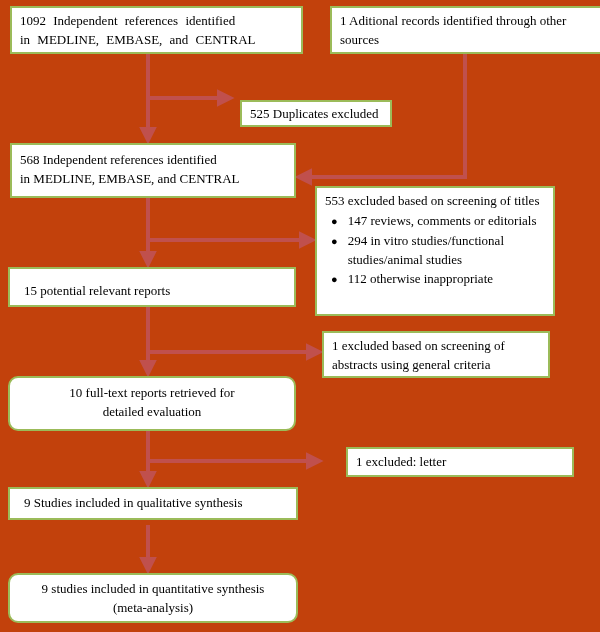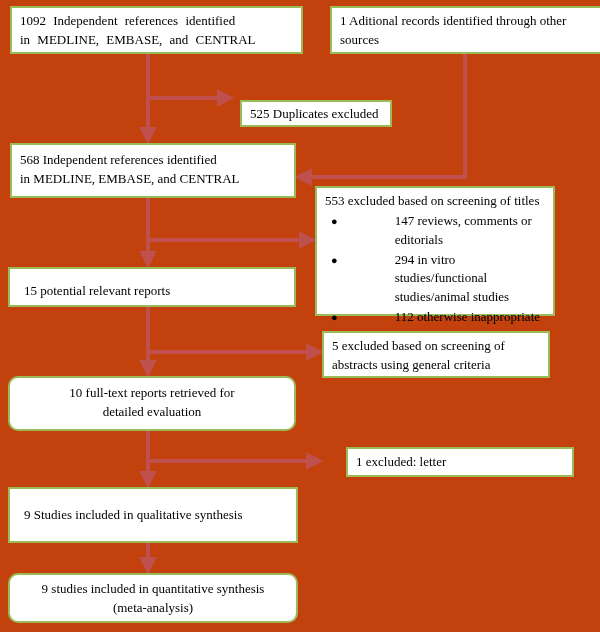--- a/index.html
+++ b/index.html
@@ -40,37 +40,36 @@
   
   #b-identified   { left: 10px;  top: 6px;   width: 293px; height: 48px; }
   #b-additional   { left: 330px; top: 6px;   width: 286px; height: 48px; }
   #b-duplicates   { left: 240px; top: 84px;  width: 152px; height: 27px; padding-top: 3px; margin-top: 16px; }
   #b-dedup        { left: 10px;  top: 143px; width: 286px; height: 55px; padding-top: 6px; }
   #b-title-excl   { left: 315px; top: 186px; width: 240px; height: 130px; }
   #b-potential    { left: 8px;   top: 267px; width: 288px; height: 40px; padding-left: 14px; justify-content: flex-end; }
   #b-abstract-excl{ left: 322px; top: 331px; width: 228px; height: 47px; }
   #b-fulltext     { left: 8px;   top: 376px; width: 288px; height: 55px; padding-top: 6px; }
   #b-letter-excl  { left: 322px; top: 447px; width: 228px; height: 30px; padding-top: 4px; margin-left: 24px; }
-  #b-qualitative  { left: 8px;   top: 487px; width: 290px; height: 56px; padding-left: 14px; }
+  #b-qualitative  { left: 8px;   top: 487px; width: 290px; height: 33px; padding-left: 14px; }
   #b-quantitative { left: 8px;   top: 573px; width: 290px; height: 50px; padding-top: 5px; }
   .bullet-row {
     display: flex;
     align-items: flex-start;
     padding-left: 6px;
     margin-top: 1px;
   }
   .bullet-glyph {
     font-size: 11px;
     line-height: 18px;
     margin-right: 10px;
     flex: 0 0 auto;
   }
   .bullet-text {
     flex: 1 1 auto;
-    margin-left: 47px;
   }
 </style>
 </head>
 <body>
 
 <div class="canvas">
 
   <svg class="arrows" width="600" height="632" viewBox="0 0 600 632">
     <defs>
       <marker id="ah" markerWidth="4.4" markerHeight="4.4" refX="2" refY="2.2" orient="auto">
@@ -122,21 +121,21 @@
       <span class="bullet-glyph">●</span>
       <span class="bullet-text">112 otherwise inappropriate</span>
     </div>
   </div>
 
   <div class="box vcenter" id="b-potential">
     <div>15 potential relevant reports</div>
   </div>
 
   <div class="box" id="b-abstract-excl">
-    <div>5 excluded based on screening of abstracts using general criteria</div>
+    <div>1 excluded based on screening of abstracts using general criteria</div>
   </div>
 
   <div class="box center" id="b-fulltext">
     <div class="line">10 full-text reports retrieved for</div>
     <div class="line">detailed evaluation</div>
   </div>
 
   <div class="box" id="b-letter-excl">
     <div>1 excluded: letter</div>
   </div>

